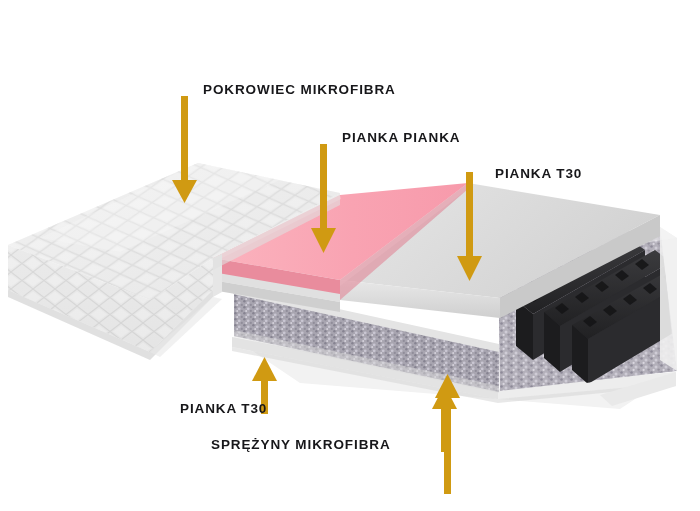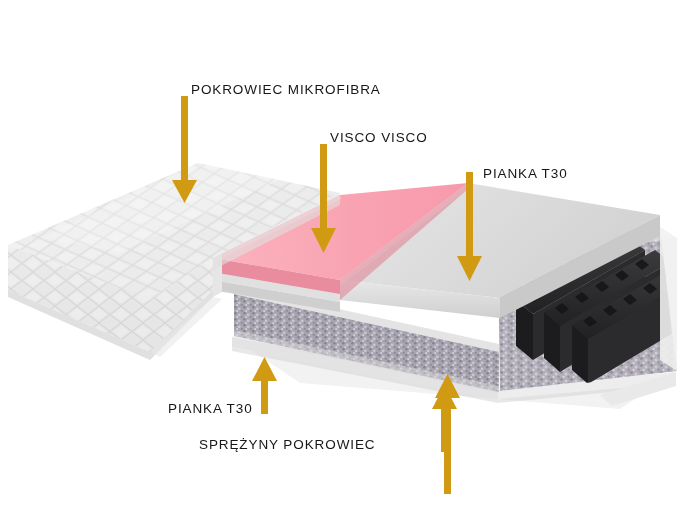--- a/index.html
+++ b/index.html
@@ -18,26 +18,27 @@
   #diagram-svg {
     position: absolute;
     left: 0;
     top: 0;
     width: 700px;
     height: 511px;
   }
   .callout-label {
     position: absolute;
     font-family: "Liberation Sans", sans-serif;
-    font-weight: normal;
+    font-weight: bold;
     font-size: 13.5px;
     letter-spacing: 0.9px;
     color: #17171a;
     white-space: nowrap;
     line-height: 1;
+    margin-left: 12px;
   }
   #label-pokrowiec   { left: 191px; top: 83px;  }
   #label-visco       { left: 330px; top: 131px; }
   #label-t30-top     { left: 483px; top: 167px; }
   #label-t30-bottom  { left: 168px; top: 402px; }
   #label-sprezyny    { left: 199px; top: 438px; }
   #label-wykladzina  { left: 221px; top: 479px; }
 </style>
 </head>
 <body>
@@ -271,22 +272,22 @@
 
       <g>
         <rect x="444" y="398" width="7" height="96"></rect>
         <polygon points="435,398 460,398 447.5,374"></polygon>
       </g>
     </g>
   </svg>
 
   <div class="callout-label" id="label-pokrowiec">POKROWIEC MIKROFIBRA</div>
 
-  <div class="callout-label" id="label-visco">VISCO VISCO</div>
+  <div class="callout-label" id="label-visco">PIANKA PIANKA</div>
 
   <div class="callout-label" id="label-t30-top">PIANKA T30</div>
 
   <div class="callout-label" id="label-t30-bottom">PIANKA T30</div>
 
-  <div class="callout-label" id="label-sprezyny">SPRĘŻYNY POKROWIEC</div>
+  <div class="callout-label" id="label-sprezyny">SPRĘŻYNY MIKROFIBRA</div>
 
 
 </div>
 
 </body></html>

